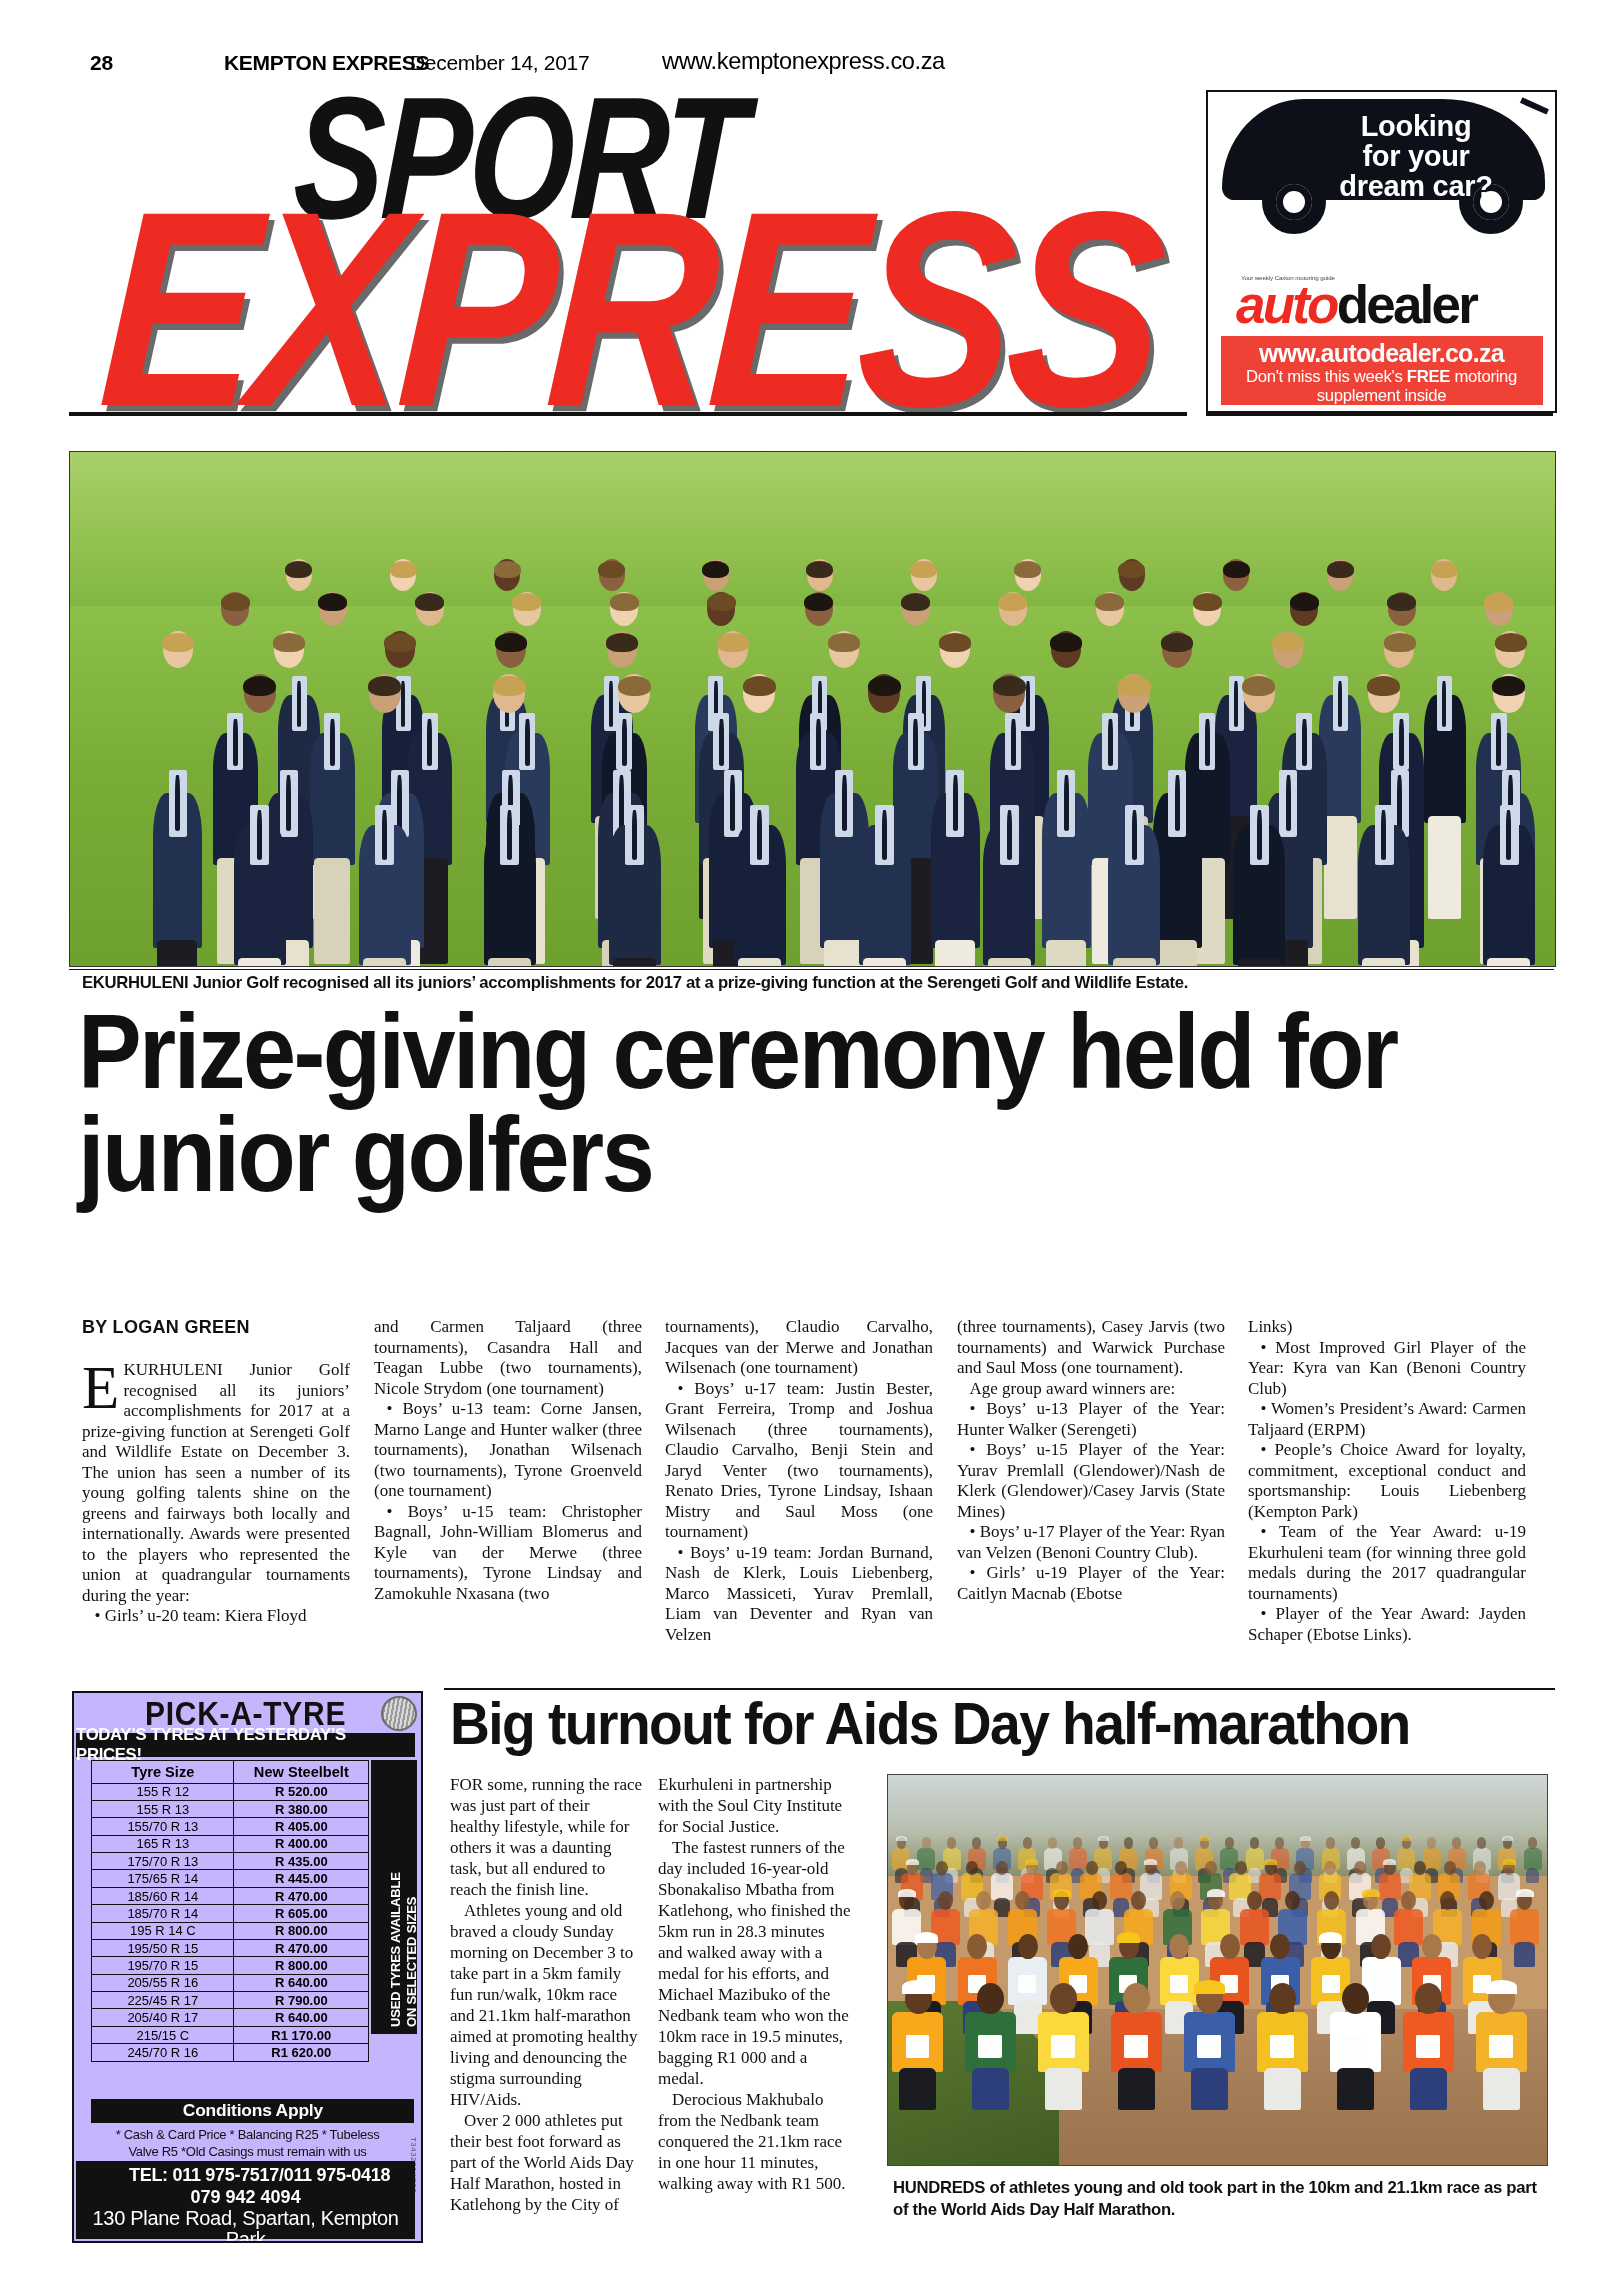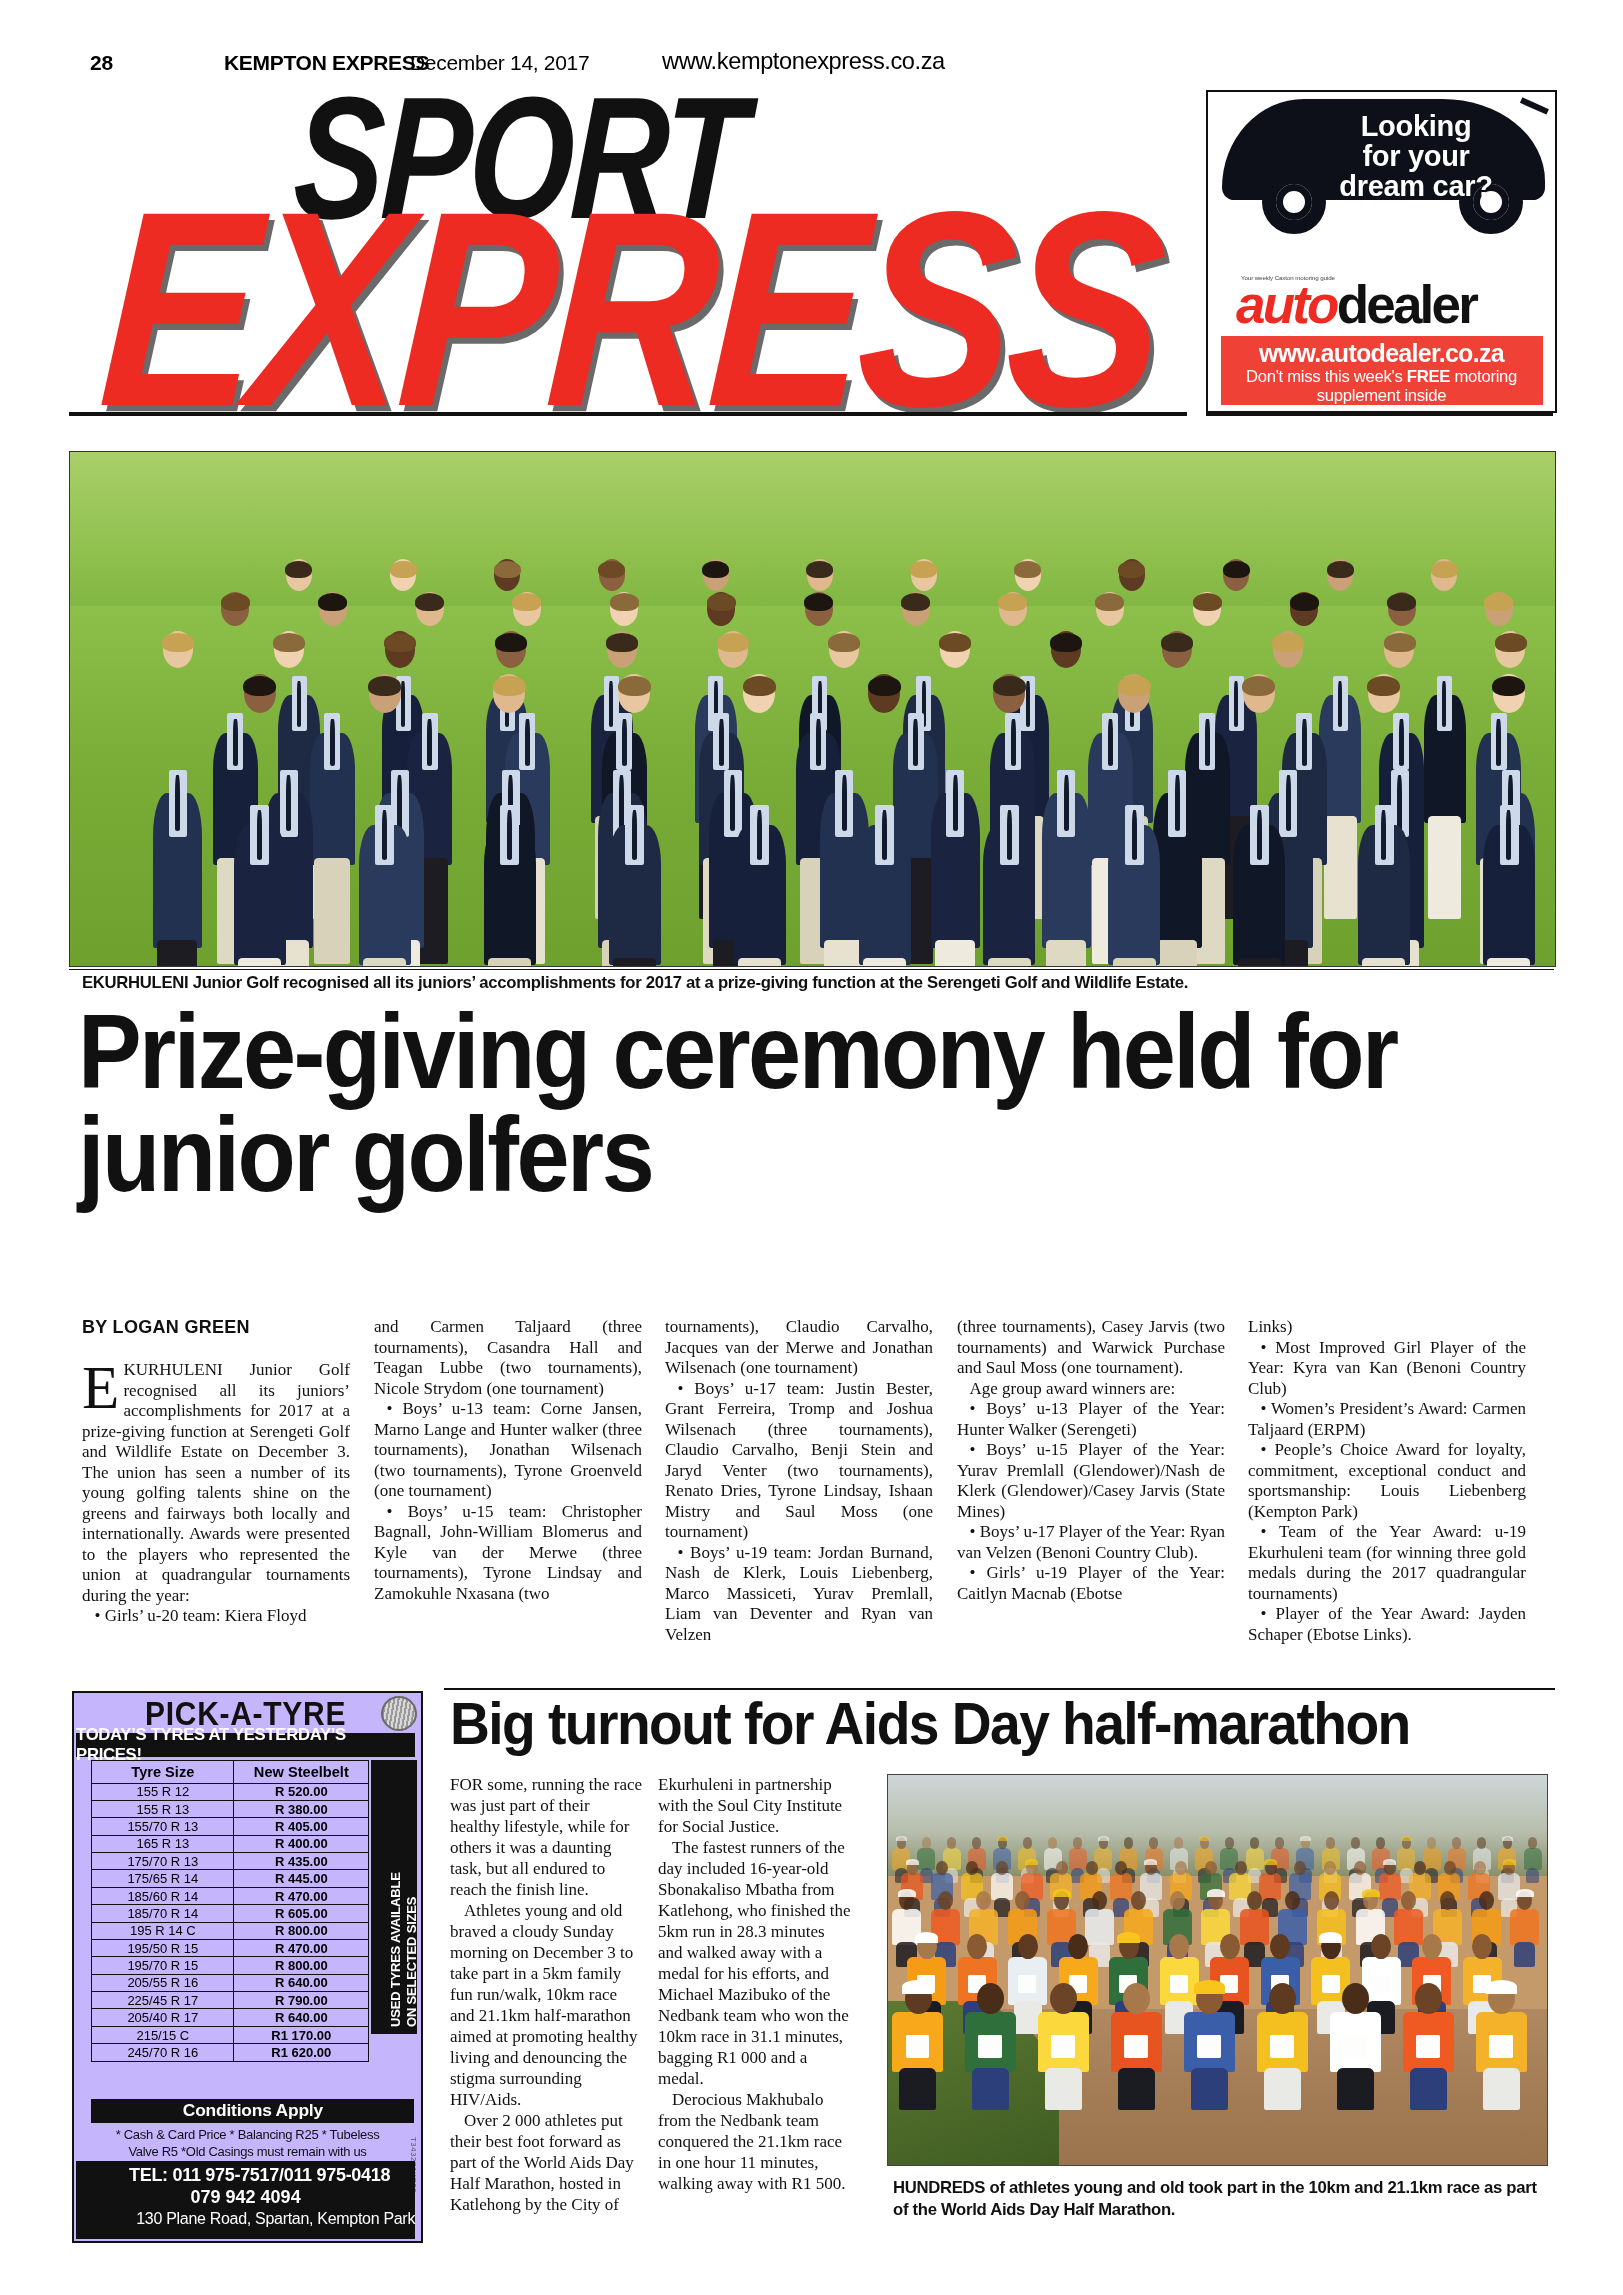--- a/index.html
+++ b/index.html
@@ -112,21 +112,21 @@
   .tyread .condbar{position:absolute;left:17.4px;top:406px;width:323px;height:23.6px;background:#111;color:#fff;
      display:flex;align-items:center;justify-content:center;
      font-family:"Liberation Sans",sans-serif;font-weight:bold;font-size:17.4px;letter-spacing:-0.2px;}
   .tyread .conds{position:absolute;left:11px;top:433px;width:325px;text-align:center;color:#111;
      font-family:"Liberation Sans",sans-serif;font-size:13px;line-height:17.4px;letter-spacing:-0.3px;}
   .tyread .vcode{position:absolute;right:3.5px;top:444px;font-family:"Liberation Sans",sans-serif;font-size:7.6px;color:#555;
      writing-mode:vertical-rl;letter-spacing:0.7px;}
   .tyread .contact{position:absolute;left:2.1px;bottom:2.1px;width:339px;height:78px;background:#111;color:#fff;text-align:center;padding-top:2.8px;box-sizing:border-box;}
   .tyread .contact .tel{font-family:"Liberation Sans",sans-serif;font-weight:bold;font-size:18px;letter-spacing:-0.3px;line-height:22px;margin-left:28px;}
   .tyread .contact .cel{font-family:"Liberation Sans",sans-serif;font-weight:bold;font-size:18px;line-height:22px;}
-  .tyread .contact .adr{font-family:"Liberation Sans",sans-serif;font-size:16px;line-height:21px;letter-spacing:-0.3px;text-align:right;}
+  .tyread .contact .adr{font-family:"Liberation Sans",sans-serif;font-size:20px;line-height:21px;letter-spacing:-0.3px;}
 
   
   .rule-a2{position:absolute;left:444px;top:1688px;width:1111px;height:2.1px;background:#111;}
   .headline2{position:absolute;left:450px;top:1692px;width:1111px;
      font-family:"Liberation Sans",sans-serif;font-weight:bold;font-size:60px;line-height:64px;letter-spacing:-1.7px;color:#111;
      transform:scaleX(0.92);transform-origin:left top;}
   .a2cols{position:absolute;left:450px;top:1774px;width:416px;height:479px;}
   .a2col{position:absolute;top:0;width:194px;font-family:"Liberation Serif",serif;font-size:17px;line-height:21px;color:#111;text-align:left;}
   .a2col p{margin:0;}
   .a2col .indent{text-indent:14px;}
@@ -633,21 +633,21 @@
   <div class="rule-a2"></div>
   <div class="headline2">Big turnout for Aids Day half-marathon</div>
   <div class="a2cols">
     <div class="a2col a2c1">
       <p>FOR some, running the race was just part of their healthy lifestyle, while for others it was a daunting task, but all endured to reach the finish line.</p>
       <p class="indent">Athletes young and old braved a cloudy Sunday morning on December 3 to take part in a 5km family fun run/walk, 10km race and 21.1km half-marathon aimed at promoting healthy living and denouncing the stigma surrounding HIV/Aids.</p>
       <p class="indent">Over 2 000 athletes put their best foot forward as part of the World Aids Day Half Marathon, hosted in Katlehong by the City of</p>
     </div>
     <div class="a2col a2c2">
       <p>Ekurhuleni in partnership with the Soul City Institute for Social Justice.</p>
-      <p class="indent">The fastest runners of the day included 16-year-old Sbonakaliso Mbatha from Katlehong, who finished the 5km run in 28.3 minutes and walked away with a medal for his efforts, and Michael Mazibuko of the Nedbank team who won the 10km race in 31.1 minutes, bagging R1 000 and a medal.</p>
+      <p class="indent">The fastest runners of the day included 16-year-old Sbonakaliso Mbatha from Katlehong, who finished the 5km run in 28.3 minutes and walked away with a medal for his efforts, and Michael Mazibuko of the Nedbank team who won the 10km race in 19.5 minutes, bagging R1 000 and a medal.</p>
       <p class="indent">Derocious Makhubalo from the Nedbank team conquered the 21.1km race in one hour 11 minutes, walking away with R1 500.</p>
     </div>
   </div>
 
   <div class="marathon">
     <div class="bgtop"></div>
     <div class="road"></div>
     <div class="grass"></div>
     <div class="crowd" id="crowd">
         <div class="r" style="left: 4.2px; top: 10.5px; width: 18px; height: 22px; background: rgb(247, 168, 27); opacity: 0.55;"></div>

